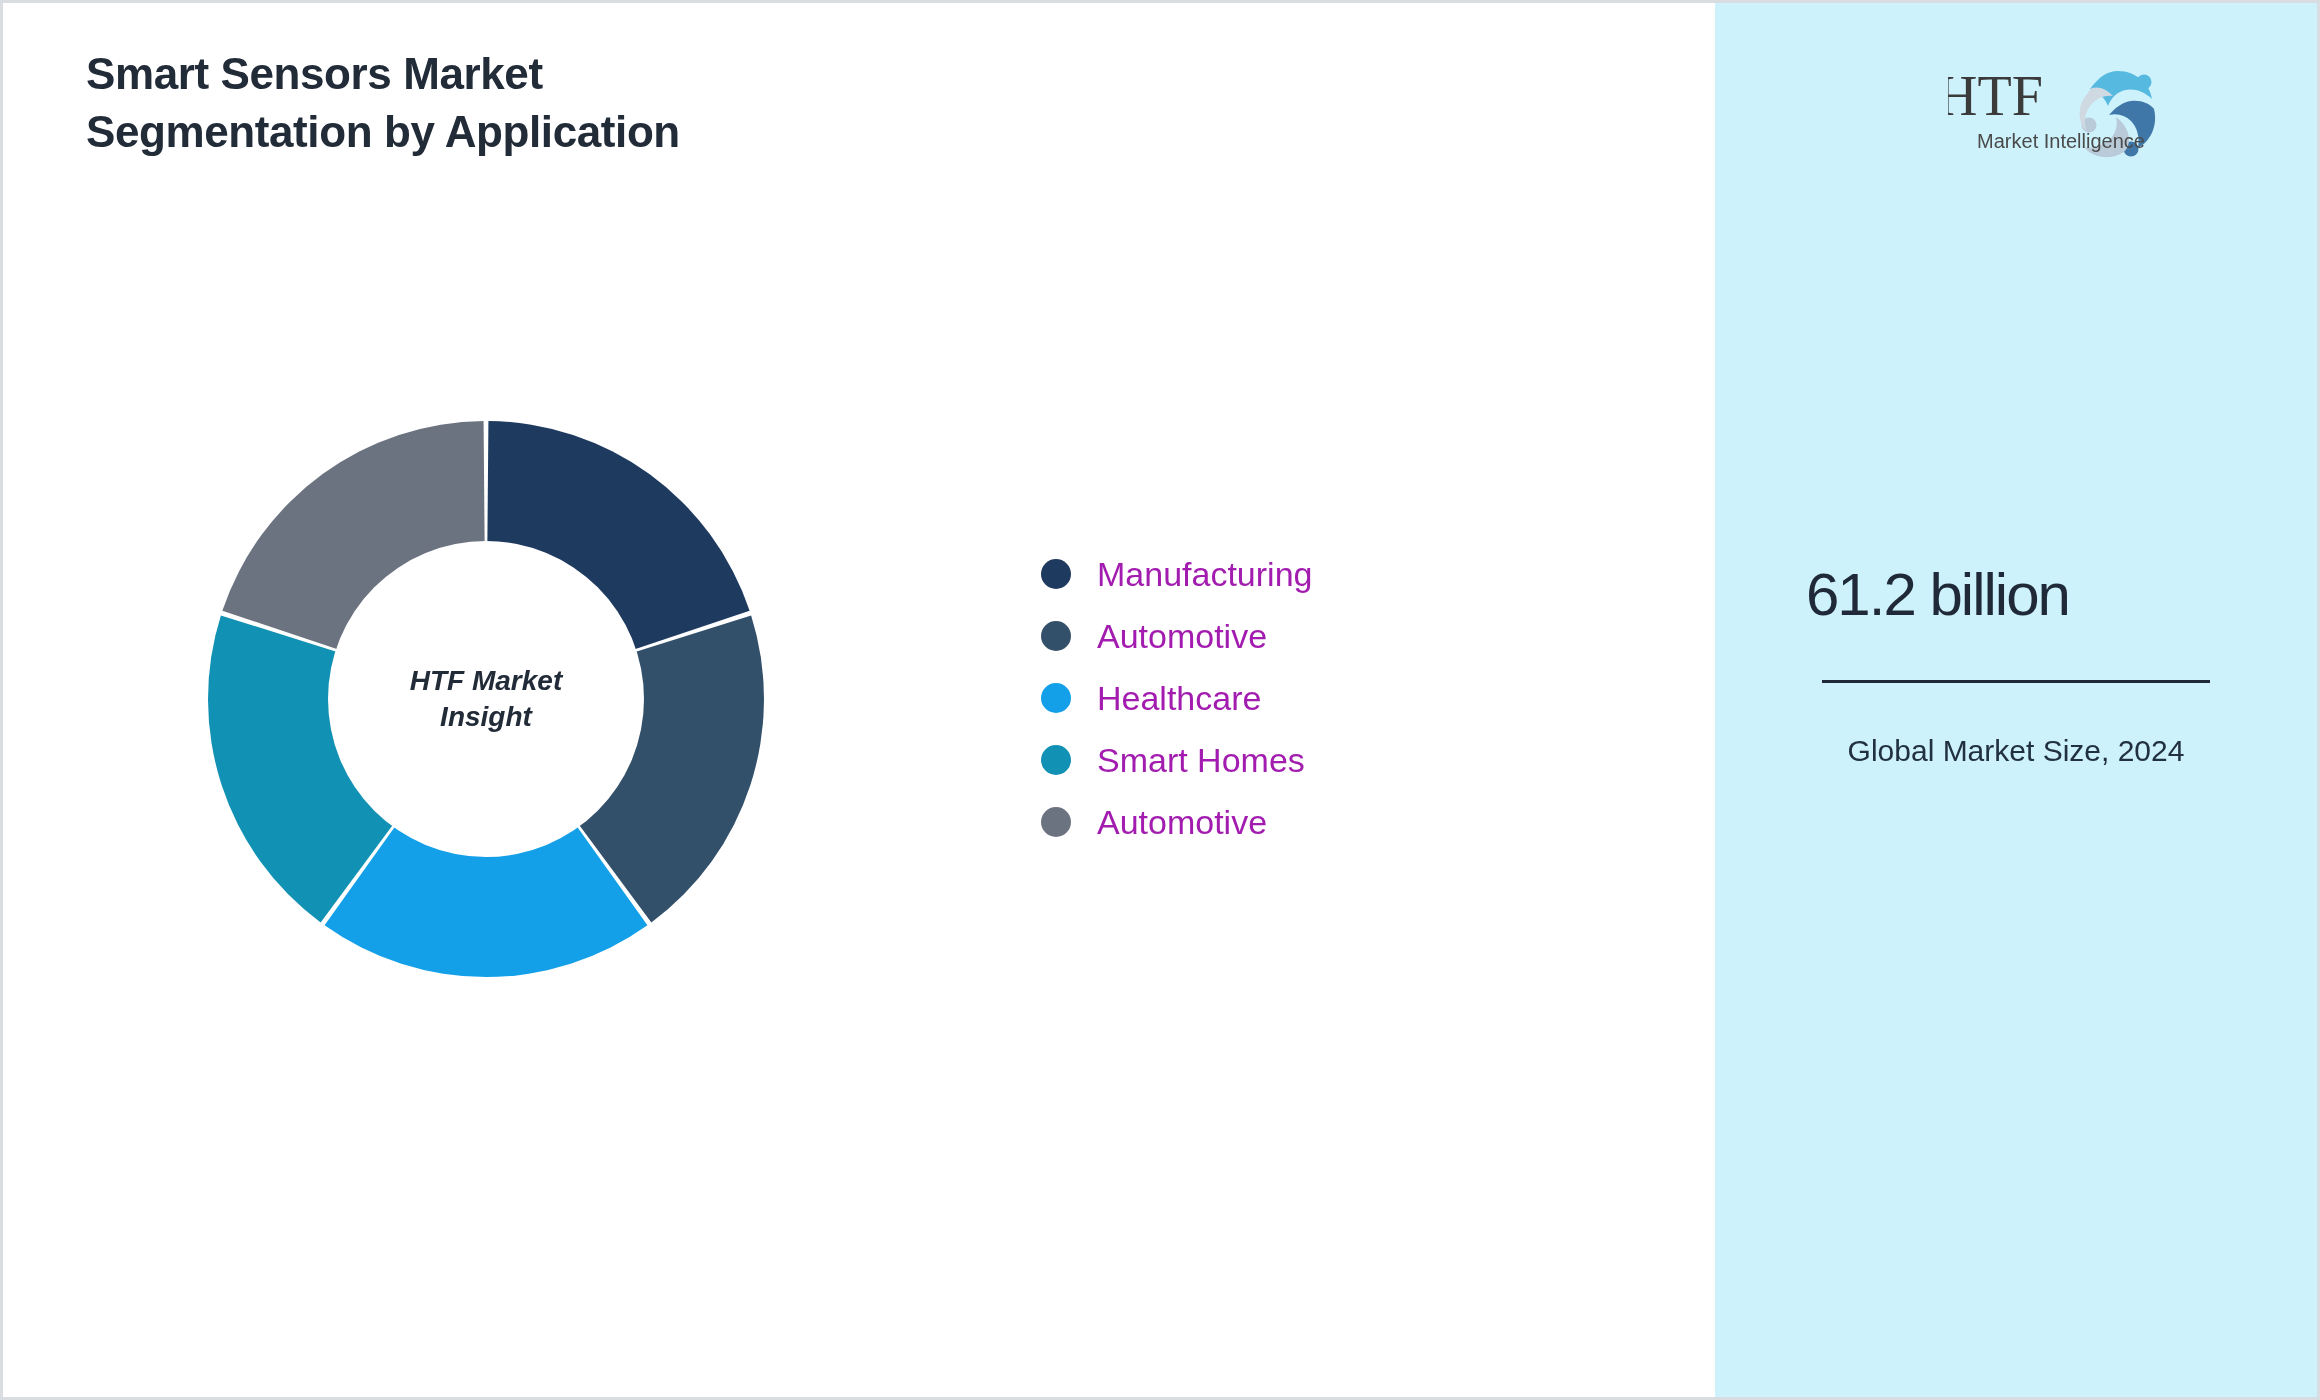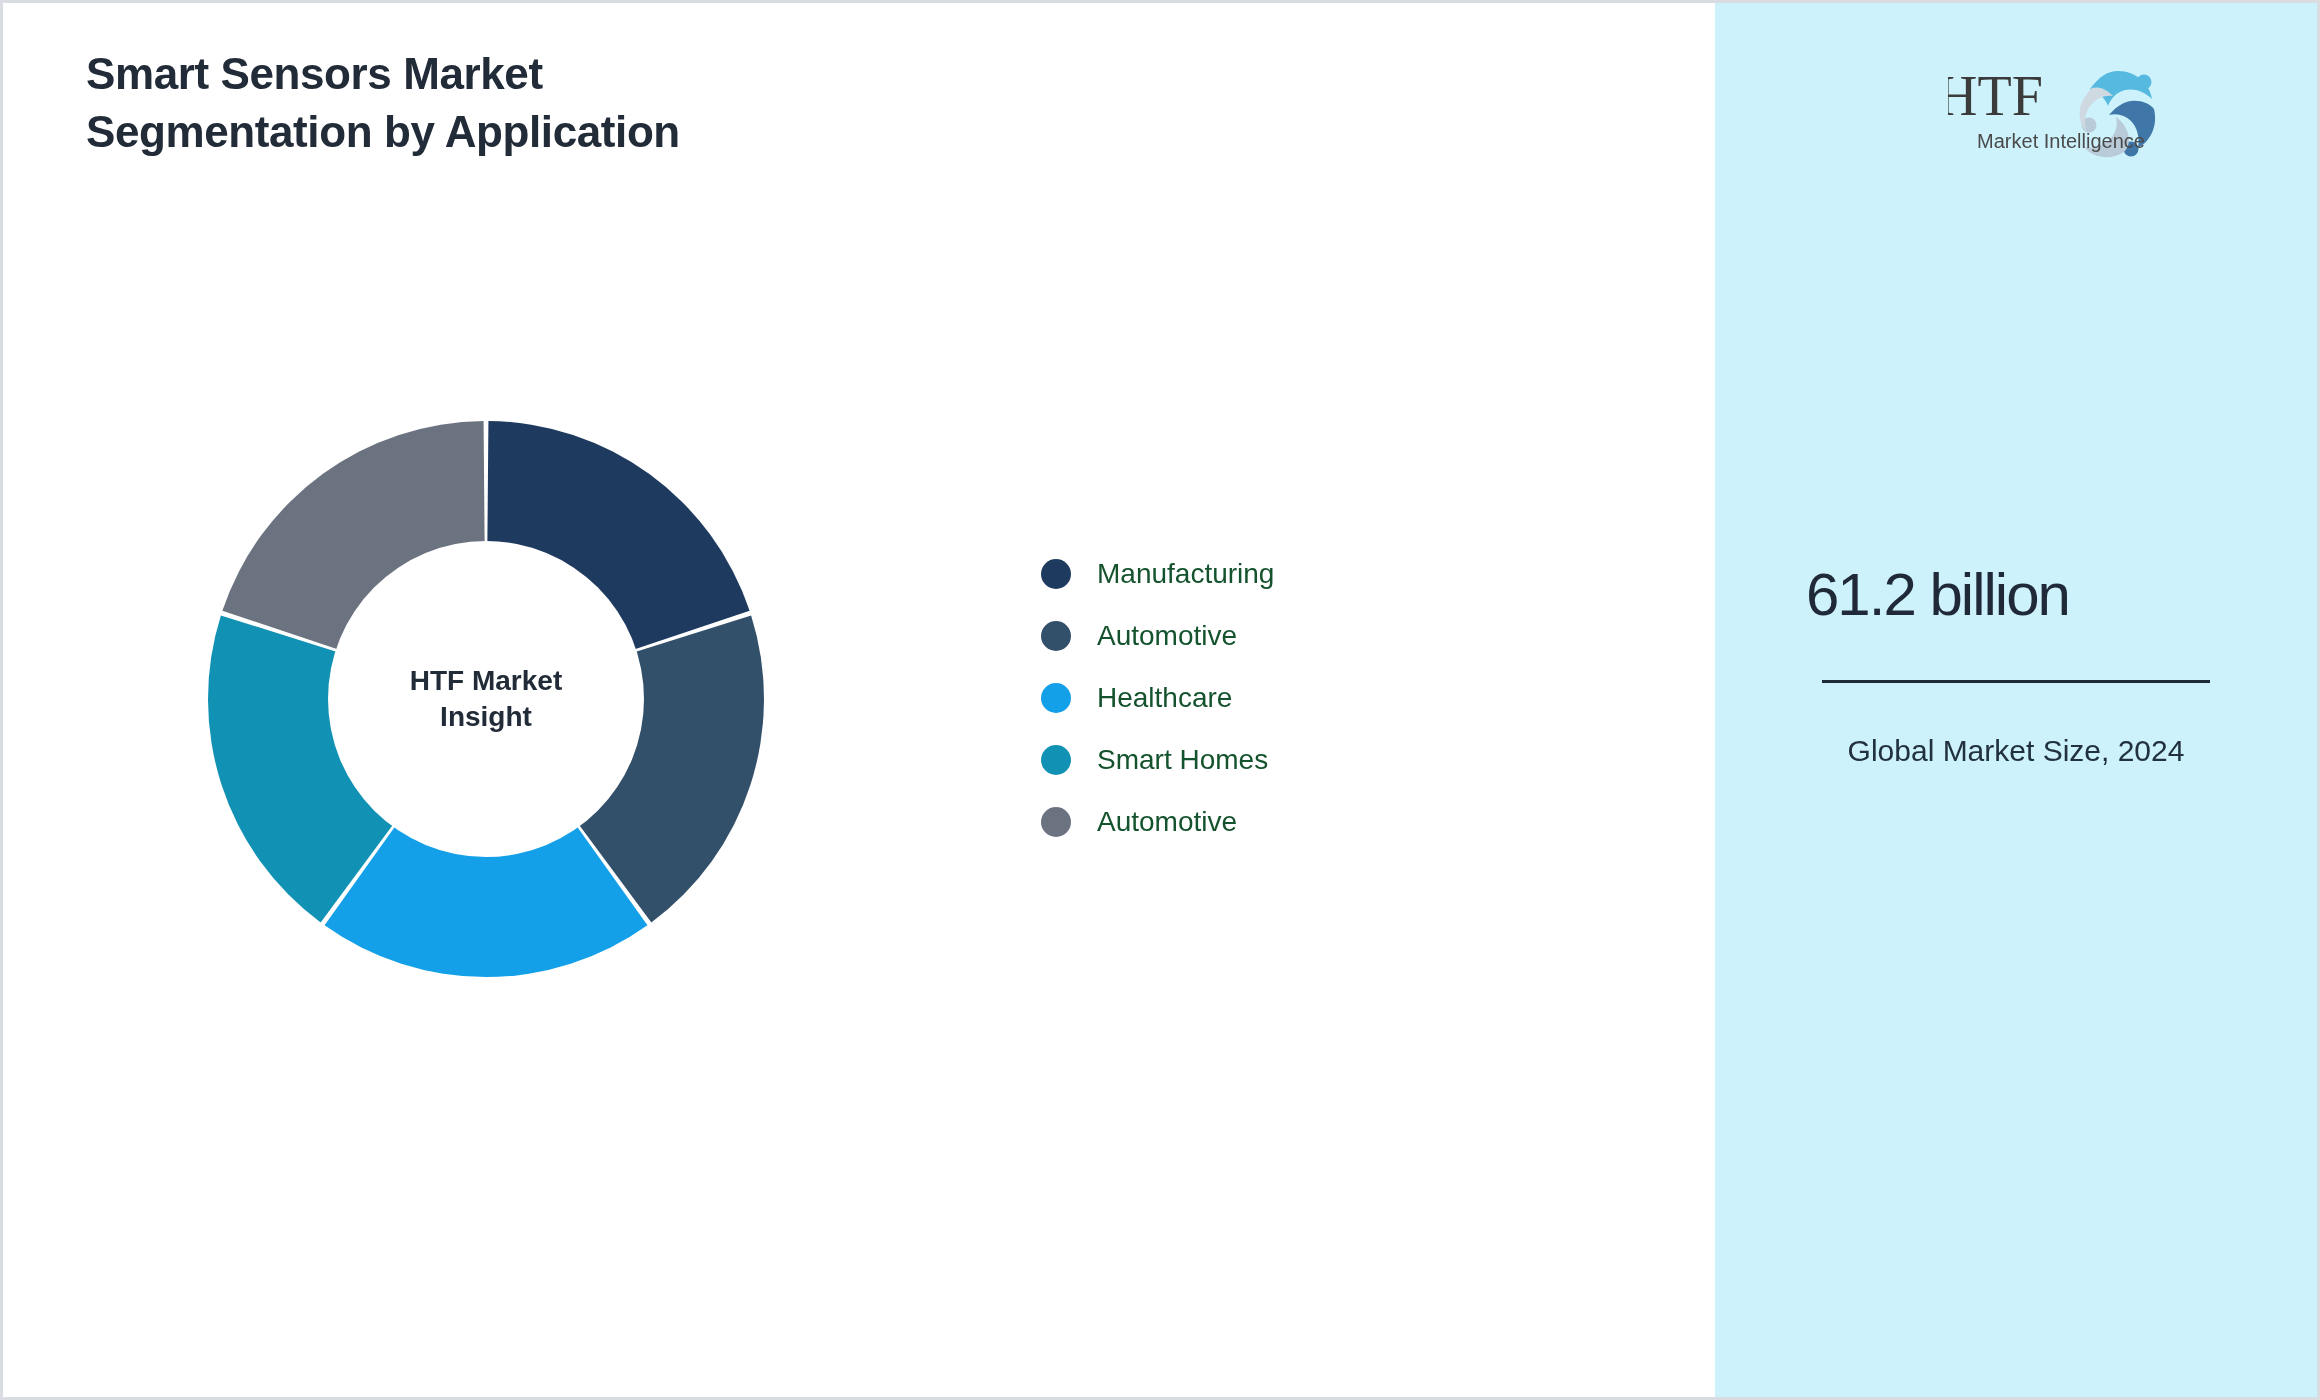--- a/index.html
+++ b/index.html
@@ -55,20 +55,21 @@
 
   #donut-center-label {
     position: absolute;
     left: 0; top: 0;
     width: 556px;
     height: 556px;
     display: flex;
     align-items: center;
     justify-content: center;
     pointer-events: none;
+    font-style: italic;
   }
   #donut-center-label span {
     display: block;
     width: 230px;
     text-align: center;
     font-size: 28px;
     font-weight: bold;
     line-height: 1.28;
     color: #222b38;
   }
@@ -88,22 +89,22 @@
     gap: 26px;
     height: 32px;
   }
   .legend-swatch {
     width: 30px;
     height: 30px;
     border-radius: 50%;
     flex: 0 0 30px;
   }
   .legend-label {
-    font-size: 28px;
-    color: #14532d;
+    font-size: 34px;
+    color: #a21caf;
     line-height: 1;
     white-space: nowrap;
   }
 
   
   #right-panel {
     position: absolute;
     left: 1712px; top: 0;
     width: 716px;
     height: 100%;

